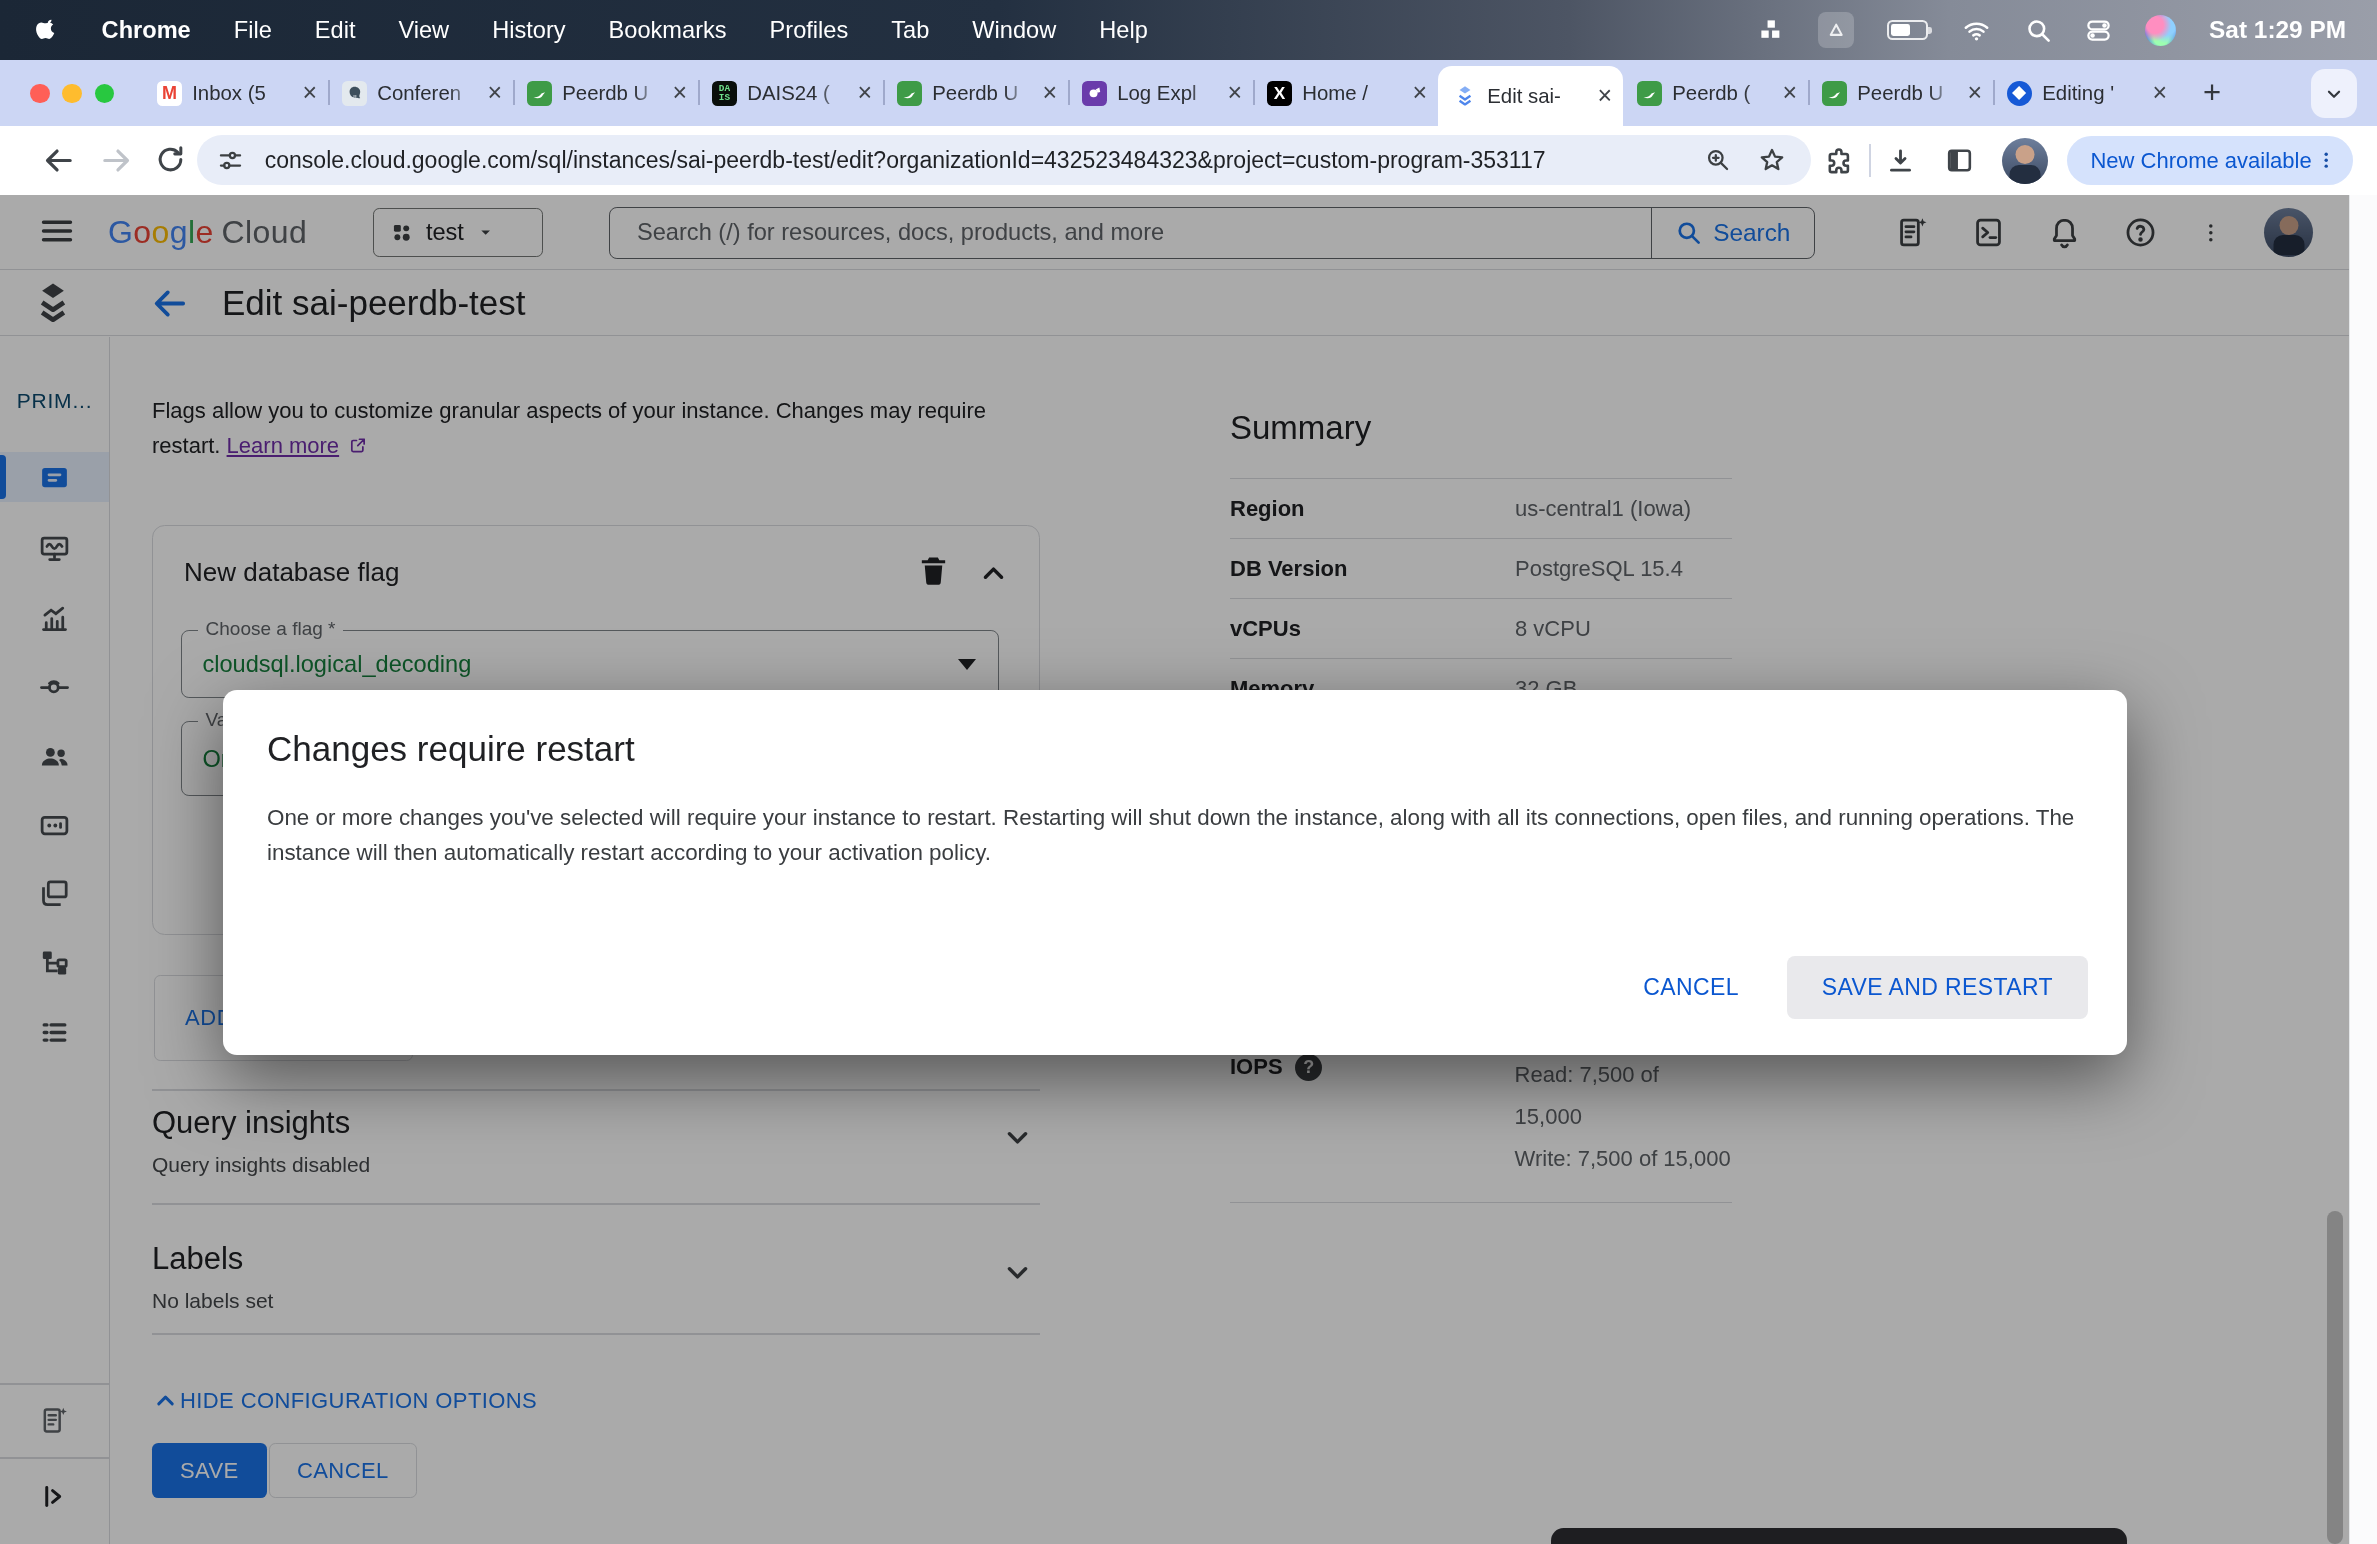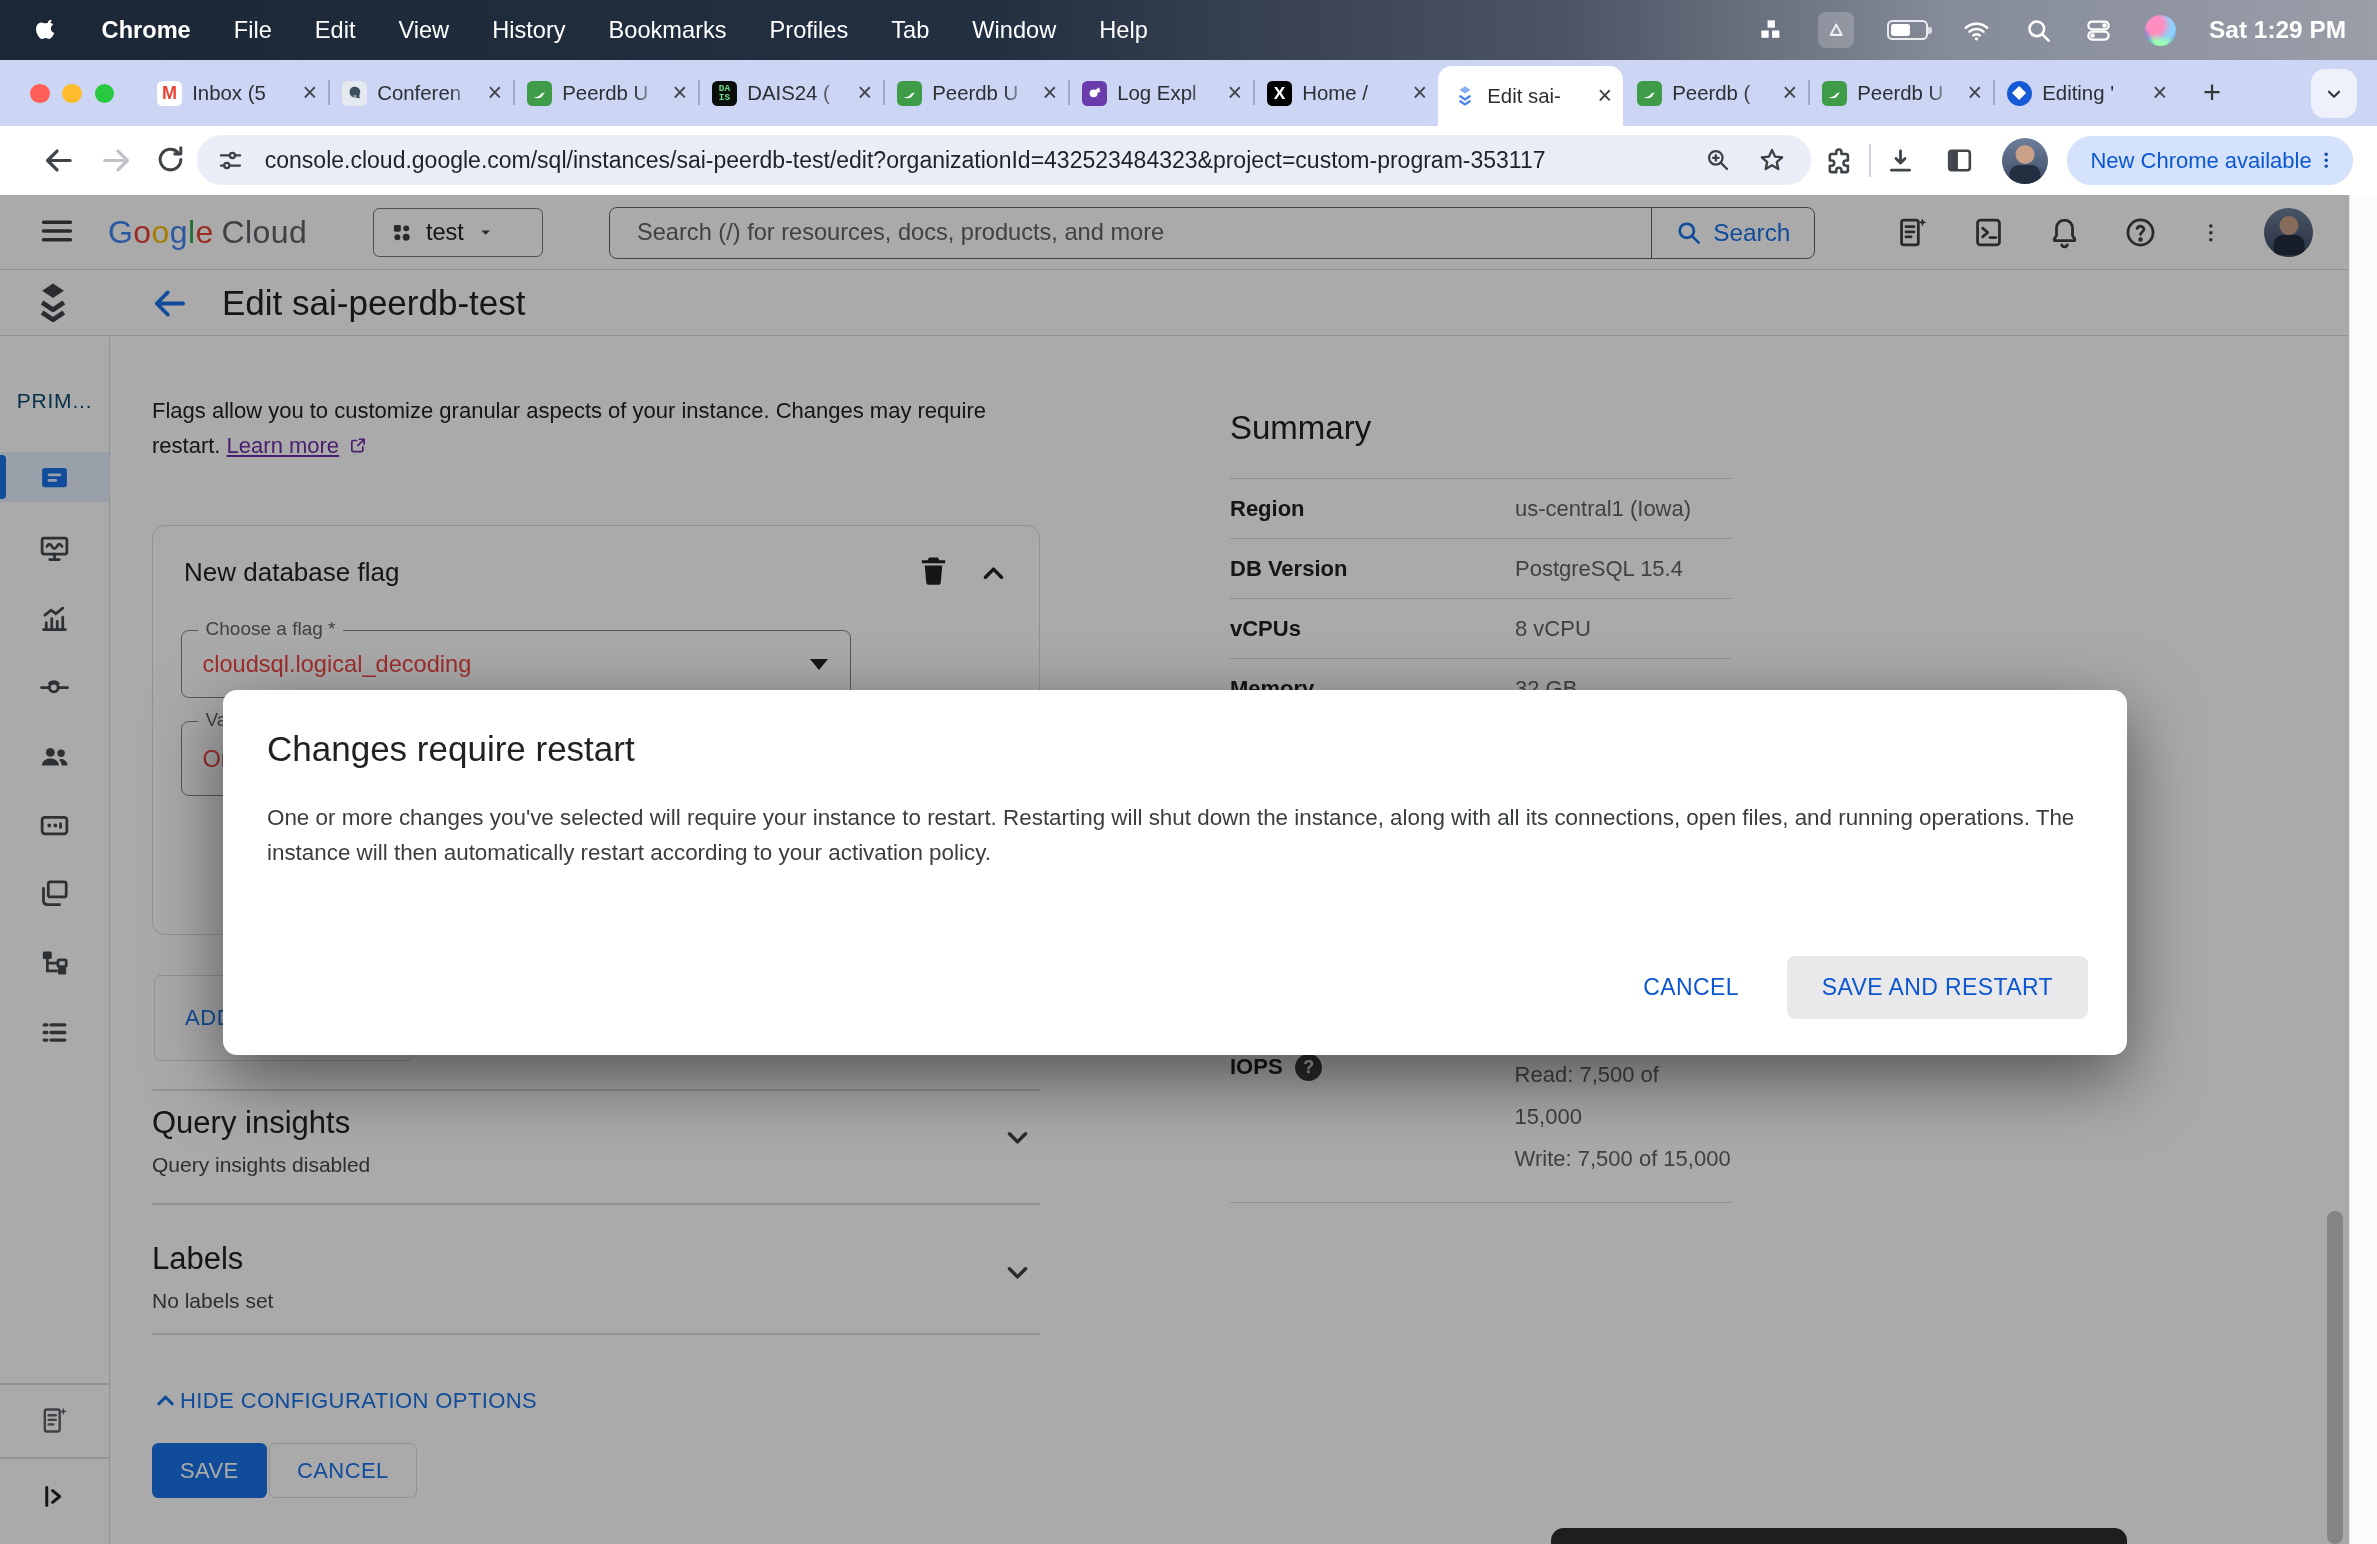--- a/index.html
+++ b/index.html
@@ -121,21 +121,21 @@
 
   .card { position: absolute; left: 152px; top: 330px; width: 888px; height: 410px;
     border: 1.6px solid #dadce0; border-radius: 12.6px; background: #fff; }
   .card-title { position: absolute; left: 31px; top: 31px; font-size: 26px; font-weight: 500; color: #202124; }
   .card-trash { position: absolute; right: 88px; top: 27px; color: #202124; }
   .card-collapse { position: absolute; right: 28px; top: 30px; color: #202124; }
   .gfield { position: absolute; border: 1.6px solid #80868b; border-radius: 7.9px; background: #fff; }
   .gfield .flabel { position: absolute; top: -13.4px; left: 15.7px; background: #fff; padding: 0 7.9px;
     font-size: 19px; color: #5f6368; white-space: nowrap; }
   .gfield .fvalue { position: absolute; left: 20.4px; top: 50%; transform: translateY(-50%);
-    font-size: 23.6px; color: #ef4444; white-space: nowrap; }
+    font-size: 23.6px; color: #15803d; white-space: nowrap; }
   .selcaret { position: absolute; right: 22px; top: 50%; margin-top: -5.5px; width: 0; height: 0;
     border-left: 9.4px solid transparent; border-right: 9.4px solid transparent; border-top: 11.8px solid #202124; }
   .add-btn { position: absolute; left: 154px; top: 780px; width: 259px; height: 86px;
     border: 1.6px solid #dadce0; border-radius: 6.3px; background: #fff; color: #1a73e8; font-size: 22px;
     font-weight: 500; letter-spacing: 0.6px; display: flex; align-items: center; padding-left: 30px; white-space: nowrap; }
   .hdiv { position: absolute; left: 152px; width: 888px; height: 1.6px; background: #dadce0; }
   .sec-h { position: absolute; left: 152px; font-size: 31px; color: #202124; }
   .sec-sub { position: absolute; left: 152px; font-size: 21px; color: #44474a; }
   .sec-chev { position: absolute; left: 1000px; color: #3c4043; }
   .hide-link { position: absolute; left: 152px; top: 1192px; display: flex; align-items: flex-end; gap: 1px;
@@ -620,21 +620,21 @@
             <path d="M9 3h6l1 2h4v2H4V5h4z"></path>
             <path d="M6 8.5h12l-1 11.5a2 2 0 0 1-2 1.8H9a2 2 0 0 1-2-1.8z"></path>
           </g>
         </svg>
     </span>
     <span class="card-collapse">
       <svg width="35" height="35" viewBox="0 0 24 24" fill="none" stroke="currentColor" stroke-width="2.4" stroke-linecap="round" stroke-linejoin="round">
           <path d="M6.5 14.5L12 9l5.5 5.5"></path>
         </svg>
     </span>
-    <div class="gfield" style="left:28px;top:104px;width:670px;height:68px">
+    <div class="gfield" style="left:28px;top:104px;width:818px;height:68px">
       <span class="flabel">Choose a flag *</span>
       <span class="fvalue">cloudsql.logical_decoding</span>
       <span class="selcaret"></span>
     </div>
     <div class="gfield" style="left:28px;top:195px;width:818px;height:75px">
       <span class="flabel">Value *</span>
       <span class="fvalue">On</span>
     </div>
   </div>
 

